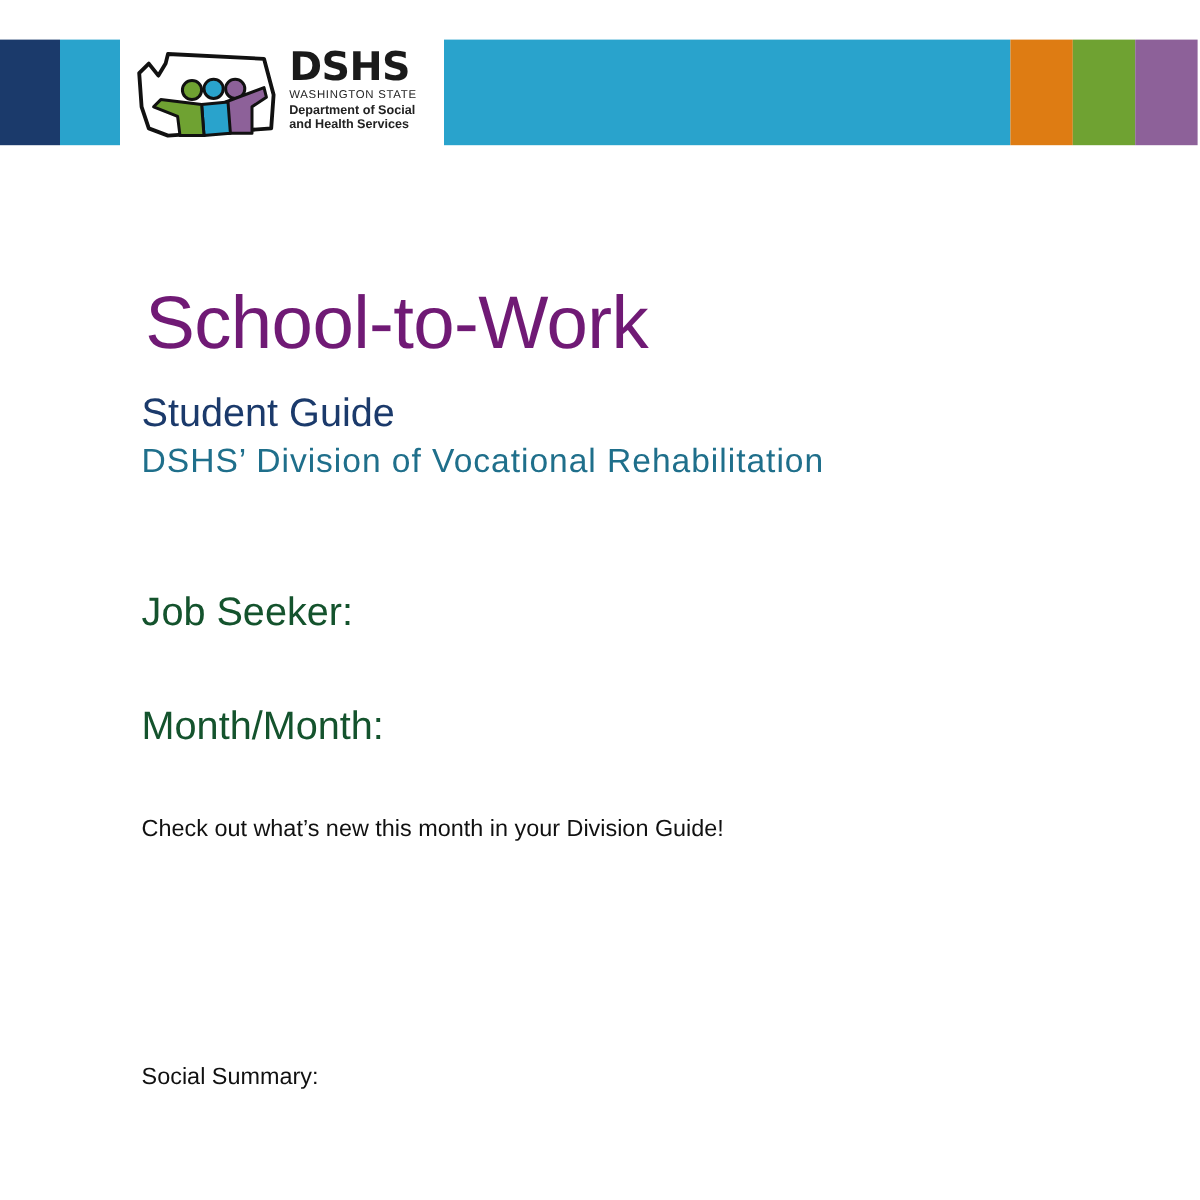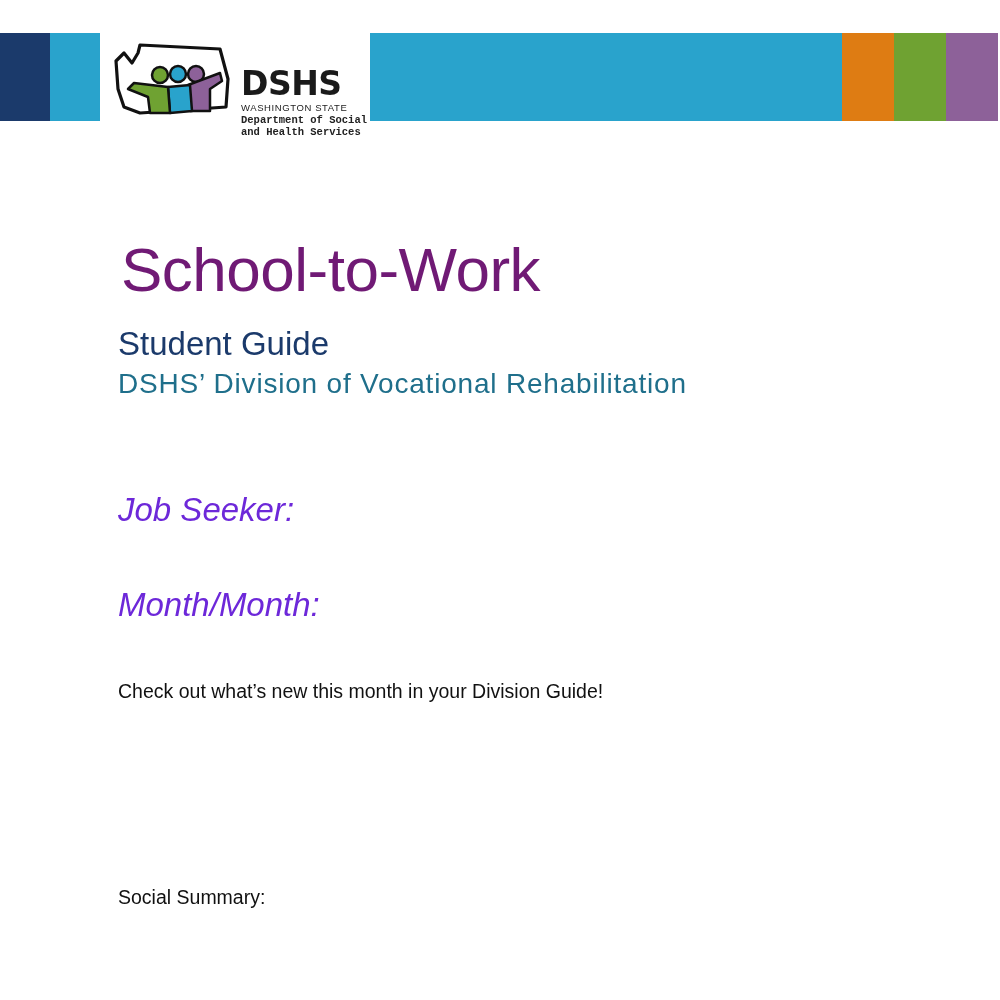--- a/index.html
+++ b/index.html
@@ -3,27 +3,27 @@
   <meta charset="utf-8">
   <style>
     html, body { margin: 0; padding: 0; background: #ffffff; }
     body { width: 1000px; height: 1000px; position: relative; overflow: hidden;
            font-family: "Liberation Sans", "DejaVu Sans", sans-serif; }
     .banner { position: absolute; top: 33px; left: 0; width: 1000px; height: 88px; }
     .seg { position: absolute; top: 0; height: 88px; }
     .logo-box { position: absolute; left: 100px; top: 0; width: 270px; height: 88px; background: #ffffff; }
     .logo-map { position: absolute; left: 10px; top: 6px; width: 128px; height: 80px; }
     .logo-text { position: absolute; left: 141px; top: 6px; color: #1a1a1a; }
-    .logo-dshs { font-family: "DejaVu Sans", sans-serif; font-weight: bold; font-size: 33px; line-height: 34px; letter-spacing: -0.5px; margin-top: 28px; }
+    .logo-dshs { font-family: "DejaVu Sans", sans-serif; font-weight: bold; font-size: 33px; line-height: 34px; letter-spacing: -0.5px; }
     .logo-state { font-size: 9.5px; letter-spacing: 0.6px; line-height: 12px; margin-top: 1px; color: #222; }
-    .logo-dept { font-size: 10.5px; font-weight: bold; line-height: 12px; color: #222; font-family: Liberation Mono, monospace; }
+    .logo-dept { font-size: 10.5px; font-weight: bold; line-height: 12px; color: #222; }
     .title { position: absolute; left: 117px; top: 226px; font-family: "Liberation Sans", sans-serif; font-size: 62px; color: #701a75; letter-spacing: -0.5px; line-height: 80px; margin: 4px; font-weight: normal; }
     .subtitle { position: absolute; left: 118px; top: 324px; font-size: 33px; color: #1b3a6b; line-height: 40px; margin: 0; font-weight: normal; text-align: right; }
     .division { position: absolute; left: 118px; top: 370px; font-size: 28px; color: #1f6f8b; letter-spacing: 0.8px; line-height: 28px; }
-    .field-label { position: absolute; left: 118px; font-size: 33px; color: #6d28d9; line-height: 40px; font-style: italic; }
+    .field-label { position: absolute; left: 118px; font-size: 33px; color: #14532d; line-height: 40px; }
     .note { position: absolute; left: 118px; top: 678px; font-size: 19.5px; color: #111; line-height: 26px; }
     .summary { position: absolute; left: 118px; top: 884px; font-size: 19.5px; color: #111; line-height: 26px; }
   </style>
 </head>
 <body>
 
 <div class="banner">
   <div class="seg" style="left:0;width:50px;background:#1b3a6b;"></div>
   <div class="seg" style="left:50px;width:50px;background:#29a3cc;"></div>
   <div class="logo-box">

